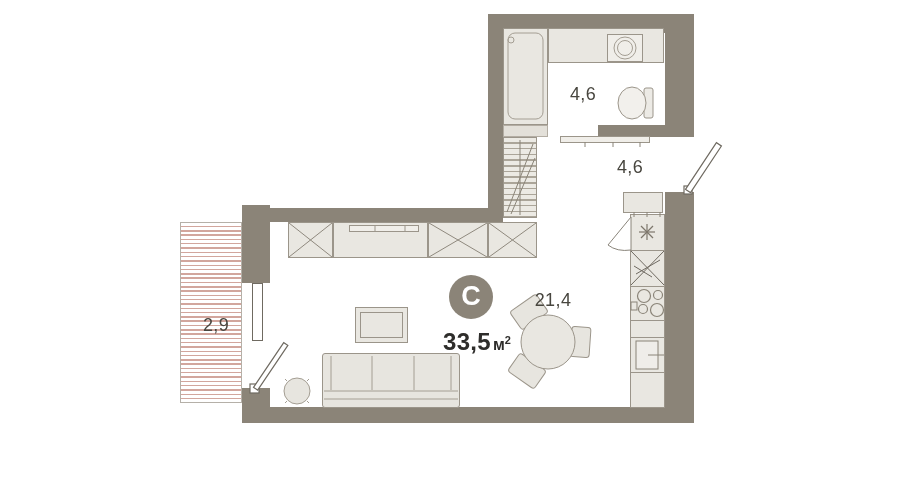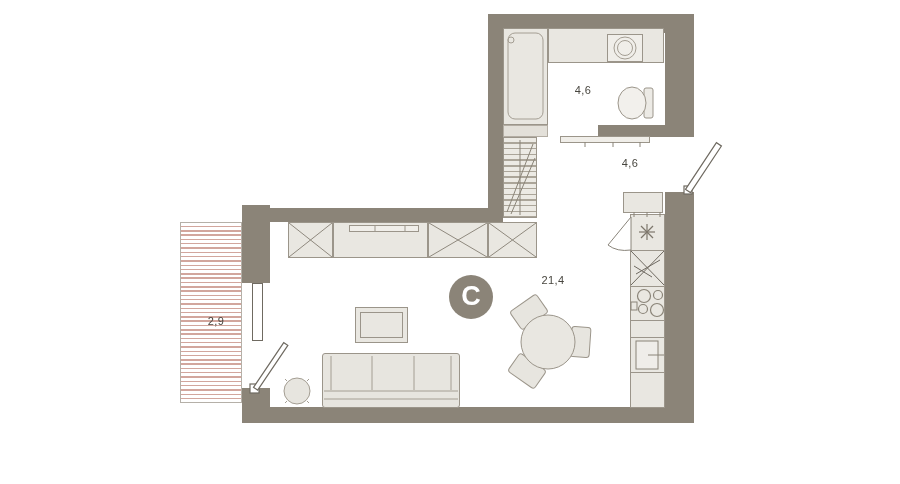--- a/index.html
+++ b/index.html
@@ -14,21 +14,21 @@
            background:repeating-linear-gradient(to bottom,#ffffff 0 2.8px,#d2a69d 2.8px 4.3px);}
   .wardrobe{position:absolute;left:503px;top:137px;width:34px;height:81px;box-sizing:border-box;
             border:1px solid #9b958a;
             background:repeating-linear-gradient(to bottom,#eceae4 0 4.2px,#aba599 4.2px 5.7px);}
   .divider{position:absolute;left:503px;top:125px;width:45px;height:12px;background:#e3e0d9;
            border:1px solid #b3ada3;box-sizing:border-box;}
   .window-sill{position:absolute;left:252px;top:283px;width:11px;height:58px;background:#ffffff;
                border:1px solid #6f6a61;box-sizing:border-box;}
   .inner-rect{position:absolute;border:1px solid #9b958a;box-sizing:border-box;background:transparent;}
   .ov{position:absolute;left:0;top:0;pointer-events:none;}
-  .lbl{position:absolute;font-size:11px;color:#48463f;letter-spacing:.4px;text-align:center;}
+  .lbl{position:absolute;font-size:18px;color:#48463f;letter-spacing:.4px;text-align:center;}
   .badge{position:absolute;left:449px;top:275px;width:44px;height:44px;border-radius:50%;
          background:#8b8478;color:#ffffff;display:flex;align-items:center;justify-content:center;
          font-size:27px;font-weight:bold;padding-bottom:2px;box-sizing:border-box;}
   .total{position:absolute;left:443px;top:328px;color:#2e2d2b;white-space:nowrap;}
   .total .val{font-size:24px;font-weight:600;letter-spacing:.3px;}
   .total .unit{font-size:16px;font-weight:600;margin-left:2px;}
   .total sup{font-size:11px;font-weight:600;vertical-align:super;}
 </style>
 </head>
 <body>
@@ -183,20 +183,23 @@
       <rect x="513" y="301" width="32" height="22" rx="3" fill="#e7e5df" transform="rotate(-35 529 312)"></rect>
       <rect x="571" y="327" width="19" height="30" rx="3" fill="#e7e5df" transform="rotate(4 580 342)"></rect>
       <rect x="511" y="360" width="32" height="22" rx="3" fill="#e7e5df" transform="rotate(35 527 371)"></rect>
       <circle cx="548" cy="342" r="27" fill="#e9e7e1"></circle>
     </g>
   </svg>
 
   <div class="lbl" style="left:198px;top:315px;width:36px">2,9</div>
   <div class="lbl" style="left:561px;top:84px;width:44px">4,6</div>
   <div class="lbl" style="left:608px;top:157px;width:44px">4,6</div>
-  <div class="lbl" style="left:531px;top:274px;width:44px">21,4</div>
+  <div class="lbl" style="left:531px;top:290px;width:44px">21,4</div>
 
   <div class="badge">
     <span>С</span>
   </div>
 
+  <div class="total">
+    <span class="val">33,5</span><span class="unit">м</span><sup>2</sup>
+  </div>
 
 </div>
 
 </body></html>

